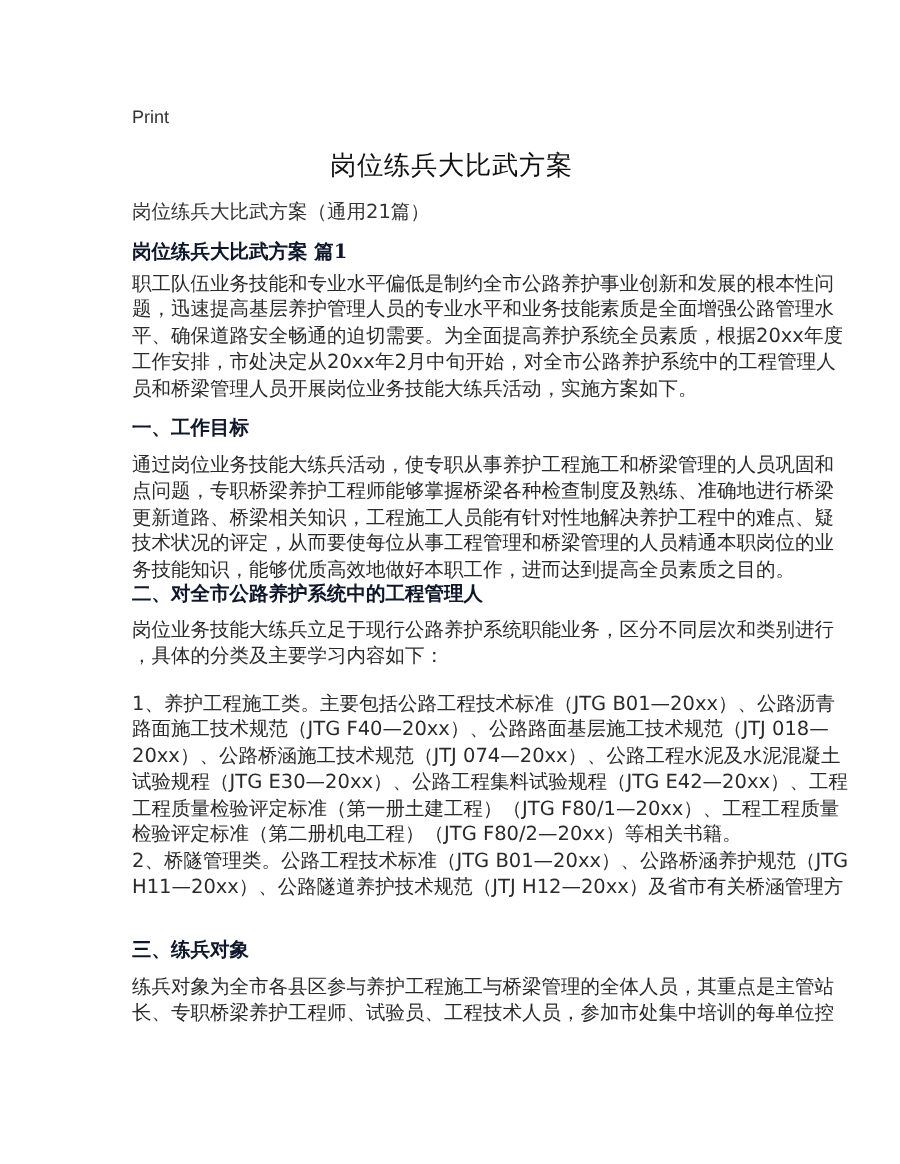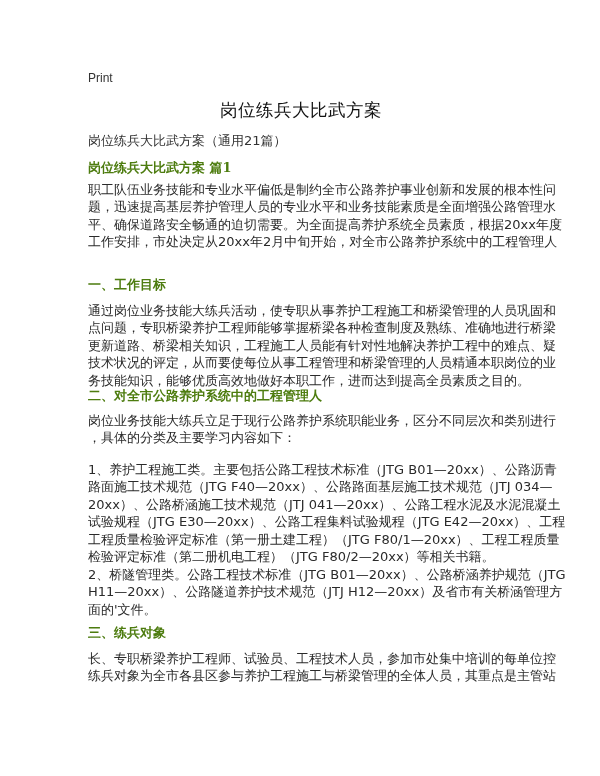--- a/index.html
+++ b/index.html
@@ -3,21 +3,21 @@
 <meta charset="utf-8">
 <style>
   html, body { margin: 0; padding: 0; background: #ffffff; }
   body { width: 600px; height: 776px; overflow: hidden; position: relative;
          font-family: "DejaVu Sans", "Liberation Sans", sans-serif; color: #222; }
   .page { position: absolute; left: 88px; top: 0; width: 426px; }
   .print { position: absolute; top: 71px; left: 0; font-family: Liberation Sans, sans-serif; font-size: 12px; color: #333; }
   .title { position: absolute; top: 98px; left: 0; width: 426px; text-align: center;
            font-size: 17.5px; color: #111; letter-spacing: 0.5px; }
   .subtitle { position: absolute; top: 132px; left: 0; font-size: 13px; color: #333; white-space: nowrap; }
-  .h-bold { position: absolute; left: 0; font-size: 13px; font-weight: bold; color: #4d7c0f; white-space: nowrap;
+  .h-bold { position: absolute; left: 0; font-size: 13px; font-weight: bold; color: #0f172a; white-space: nowrap;
             font-family: "DejaVu Serif", "Liberation Serif", serif; }
   .para { position: absolute; left: 0; width: 440px; font-size: 13px; line-height: 17.4px; color: #2a2a2a; }
   .para .ln { display: block; white-space: nowrap; }
 </style>
 </head>
 <body>
 
 <div class="page">
   <div class="print">Print</div>
 
@@ -25,50 +25,50 @@
 
   <div class="subtitle">岗位练兵大比武方案（通用21篇）</div>
 
   <div class="h-bold" style="top:159px">岗位练兵大比武方案 篇1</div>
 
   <div class="para" style="top:181px">
     <span class="ln">职工队伍业务技能和专业水平偏低是制约全市公路养护事业创新和发展的根本性问</span>
     <span class="ln">题，迅速提高基层养护管理人员的专业水平和业务技能素质是全面增强公路管理水</span>
     <span class="ln">平、确保道路安全畅通的迫切需要。为全面提高养护系统全员素质，根据20xx年度</span>
     <span class="ln">工作安排，市处决定从20xx年2月中旬开始，对全市公路养护系统中的工程管理人</span>
+    <span class="ln">员和桥梁管理人员开展岗位业务技能大练兵活动，实施方案如下。</span>
   </div>
 
   <div class="h-bold" style="top:276px">一、工作目标</div>
   <div class="para" style="top:302px">
     <span class="ln">通过岗位业务技能大练兵活动，使专职从事养护工程施工和桥梁管理的人员巩固和</span>
     <span class="ln">点问题，专职桥梁养护工程师能够掌握桥梁各种检查制度及熟练、准确地进行桥梁</span>
     <span class="ln">更新道路、桥梁相关知识，工程施工人员能有针对性地解决养护工程中的难点、疑</span>
     <span class="ln">技术状况的评定，从而要使每位从事工程管理和桥梁管理的人员精通本职岗位的业</span>
     <span class="ln">务技能知识，能够优质高效地做好本职工作，进而达到提高全员素质之目的。</span>
   </div>
 
   <div class="h-bold" style="top:387px">二、对全市公路养护系统中的工程管理人</div>
   <div class="para" style="top:412px">
     <span class="ln">岗位业务技能大练兵立足于现行公路养护系统职能业务，区分不同层次和类别进行</span>
     <span class="ln">，具体的分类及主要学习内容如下：</span>
   </div>
 
   <div class="para" style="top:461px">
     <span class="ln">1、养护工程施工类。主要包括公路工程技术标准（JTG B01—20xx）、公路沥青</span>
-    <span class="ln">路面施工技术规范（JTG F40—20xx）、公路路面基层施工技术规范（JTJ 034—</span>
-    <span class="ln">20xx）、公路桥涵施工技术规范（JTJ 041—20xx）、公路工程水泥及水泥混凝土</span>
+    <span class="ln">路面施工技术规范（JTG F40—20xx）、公路路面基层施工技术规范（JTJ 018—</span>
+    <span class="ln">20xx）、公路桥涵施工技术规范（JTJ 074—20xx）、公路工程水泥及水泥混凝土</span>
     <span class="ln">试验规程（JTG E30—20xx）、公路工程集料试验规程（JTG E42—20xx）、工程</span>
     <span class="ln">工程质量检验评定标准（第一册土建工程）（JTG F80/1—20xx）、工程工程质量</span>
     <span class="ln">检验评定标准（第二册机电工程）（JTG F80/2—20xx）等相关书籍。</span>
   </div>
 
   <div class="para" style="top:566px">
     <span class="ln">2、桥隧管理类。公路工程技术标准（JTG B01—20xx）、公路桥涵养护规范（JTG</span>
     <span class="ln">H11—20xx）、公路隧道养护技术规范（JTJ H12—20xx）及省市有关桥涵管理方</span>
-    <span class="ln">面的'文件。</span>
   </div>
 
   <div class="h-bold" style="top:624px">三、练兵对象</div>
   <div class="para" style="top:650px">
+    <span class="ln">练兵对象为全市各县区参与养护工程施工与桥梁管理的全体人员，其重点是主管站</span>
     <span class="ln">长、专职桥梁养护工程师、试验员、工程技术人员，参加市处集中培训的每单位控</span>
-    <span class="ln">练兵对象为全市各县区参与养护工程施工与桥梁管理的全体人员，其重点是主管站</span>
   </div>
 </div>
 
 </body></html>

